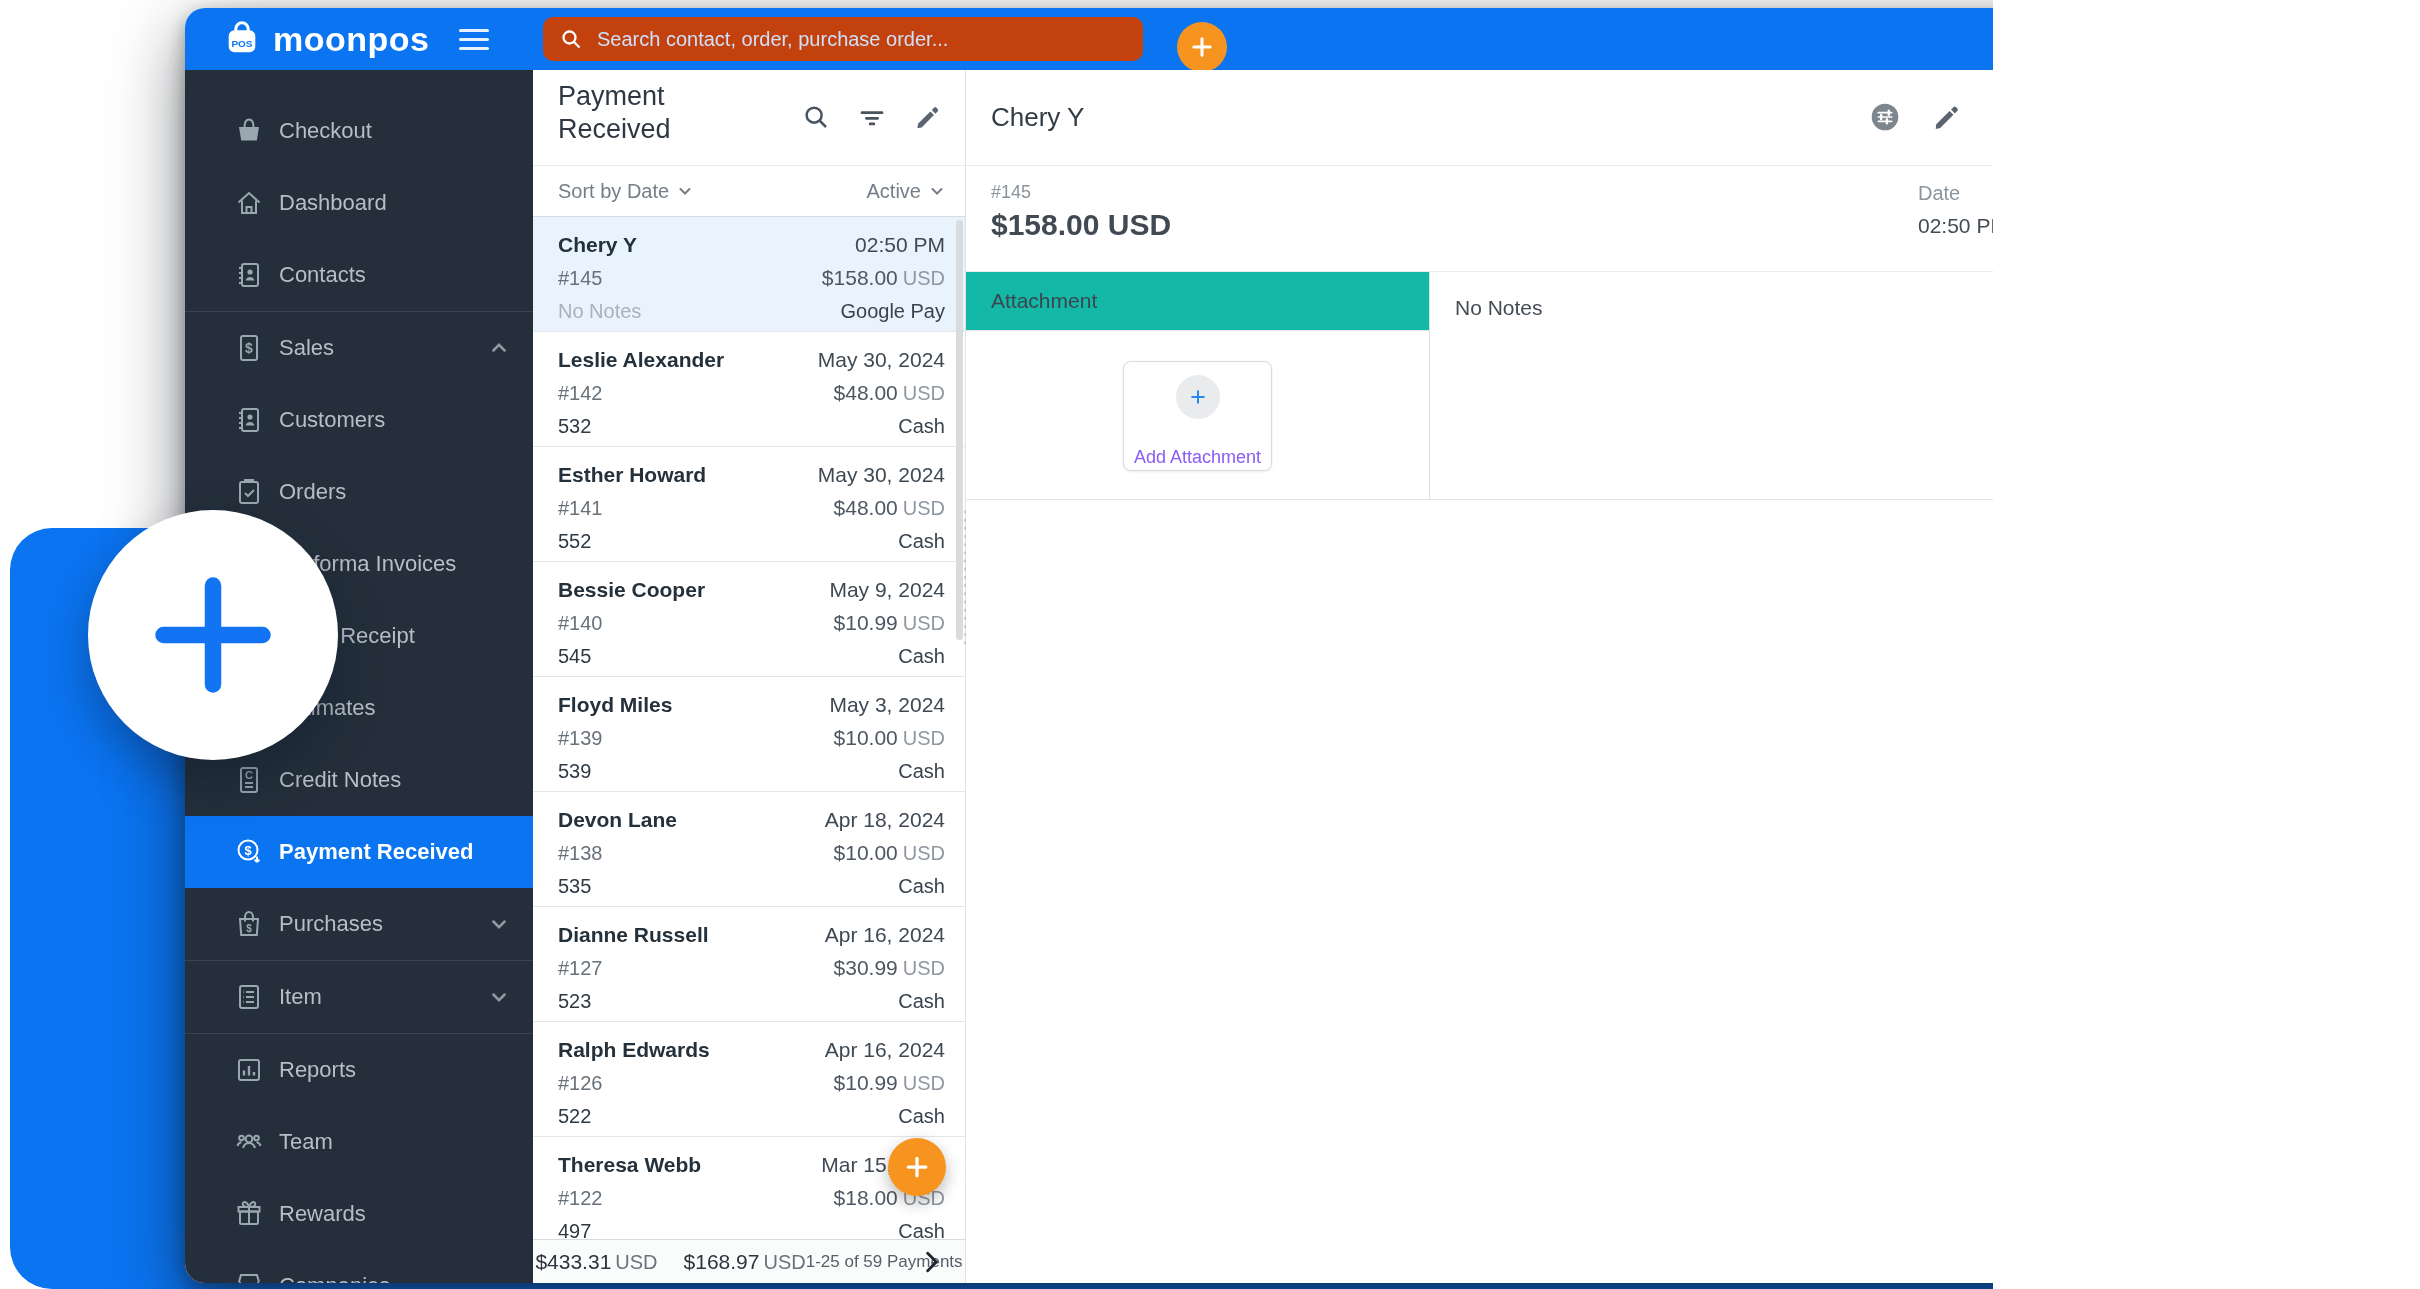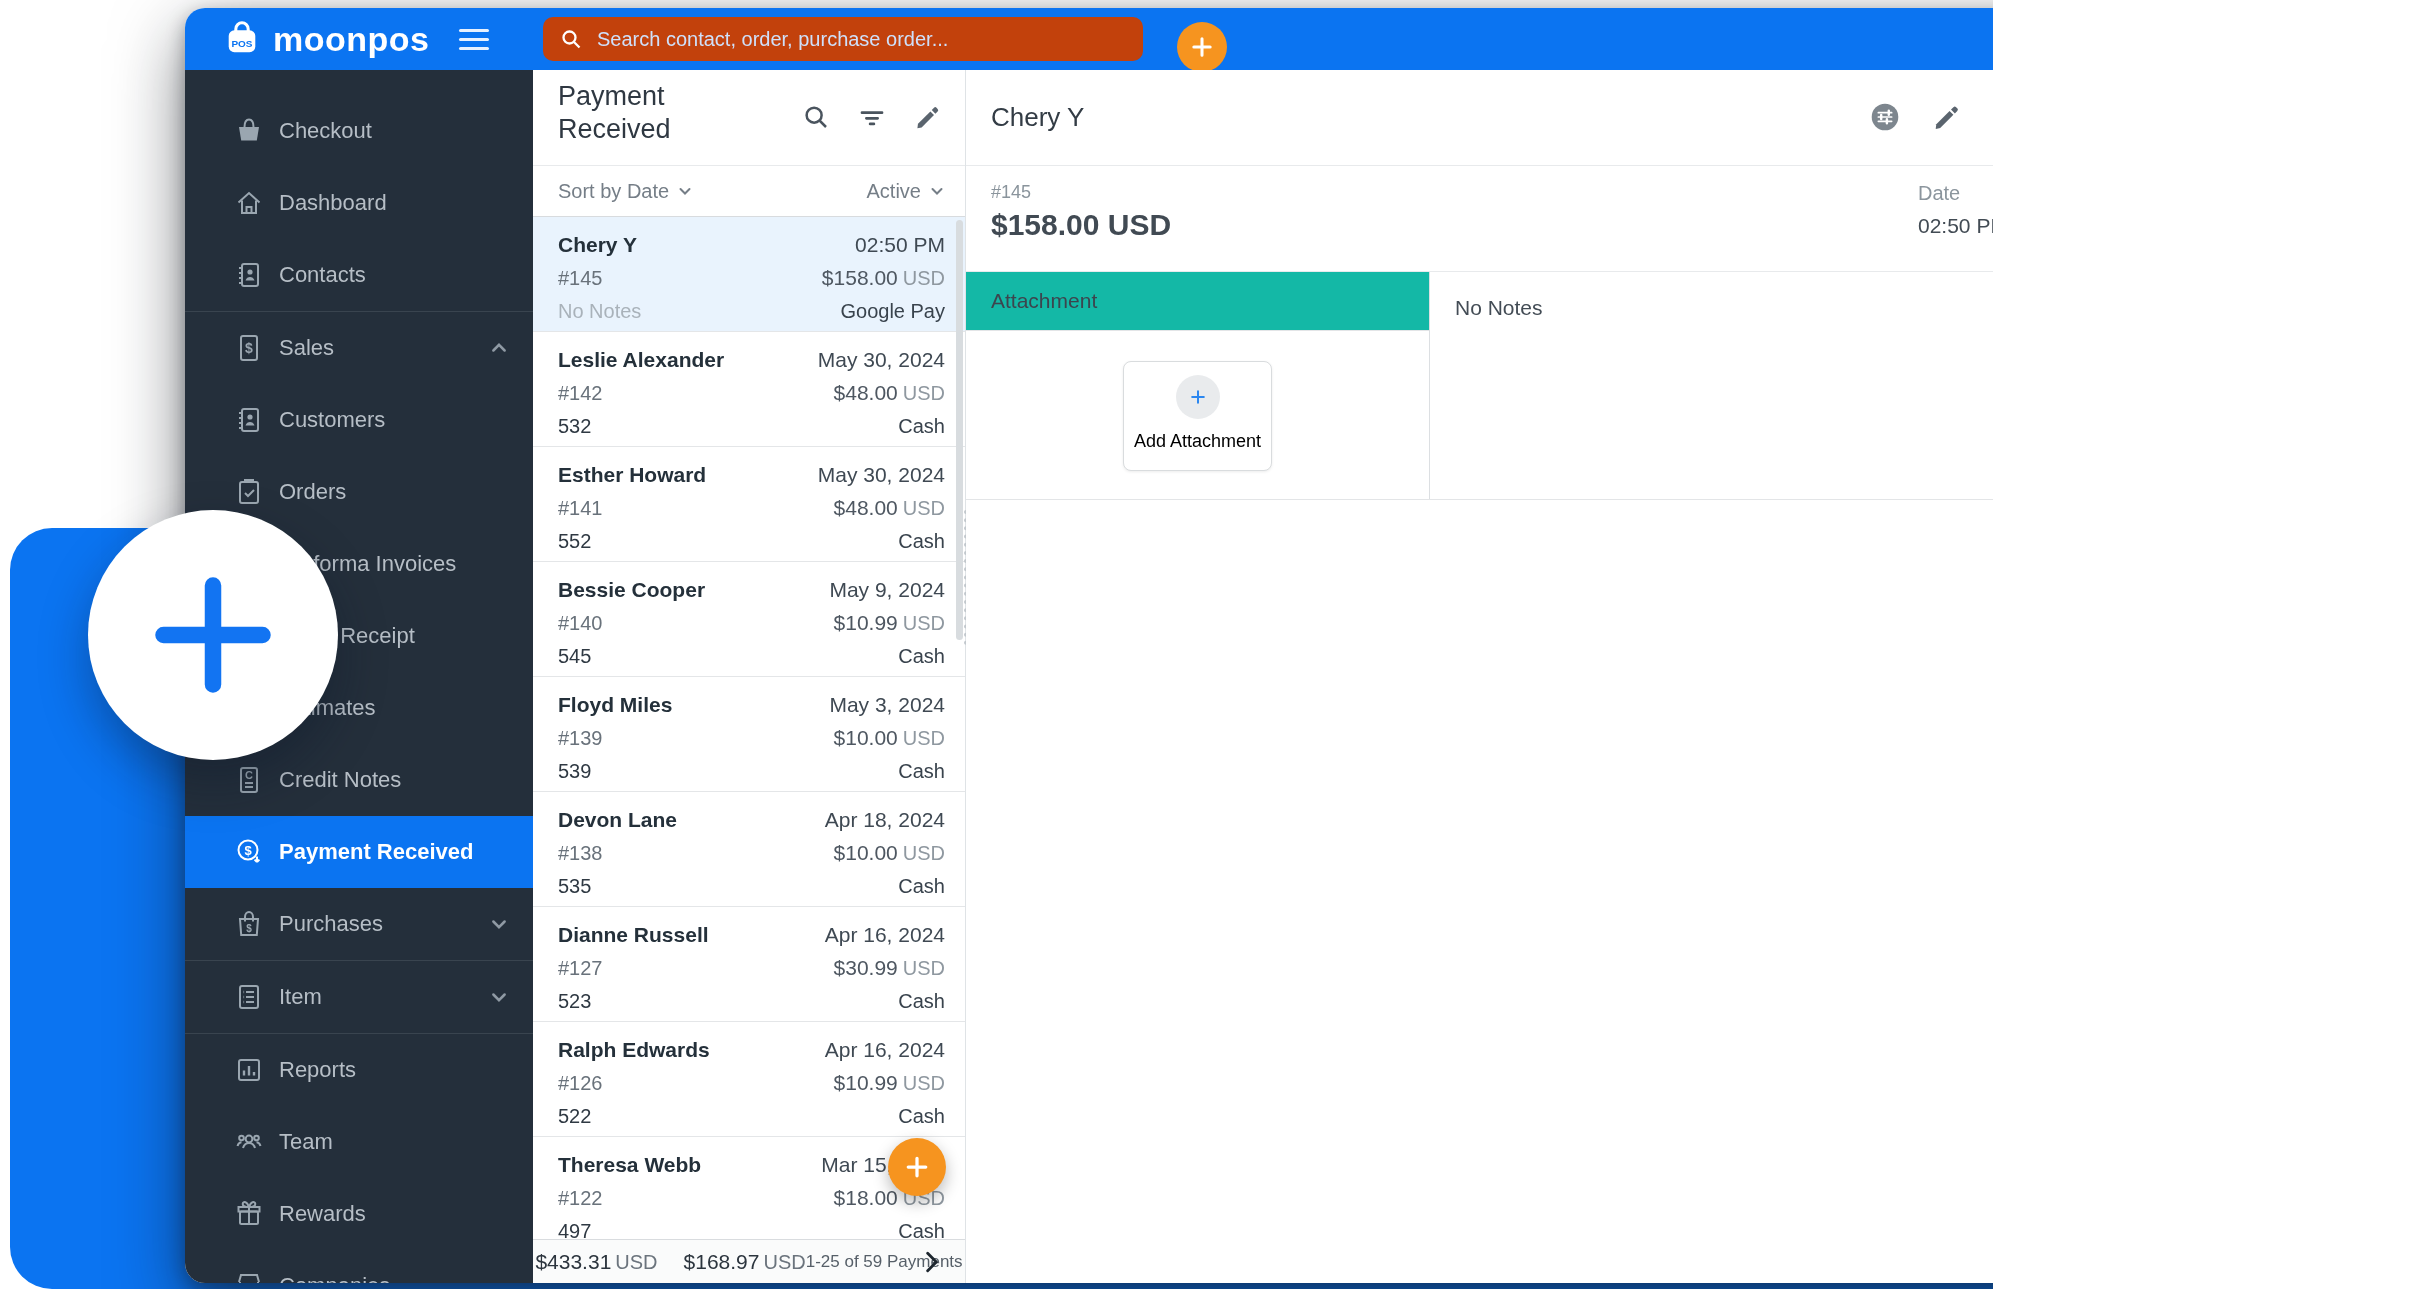--- a/index.html
+++ b/index.html
@@ -96,21 +96,21 @@
   .col-date{left:952px;}
   .col-method{left:1118px;width:200px;}
   .sections{height:227px;min-height:227px;border-bottom:1px solid #e3e5e7;display:flex;}
   .sec-attach{width:463px;min-width:463px;border-right:1px solid #dcdfe2;display:flex;flex-direction:column;}
   .sec-notes{flex:1;display:flex;flex-direction:column;}
   .sec-header{height:58px;min-height:58px;background:#14b8a6;border-bottom:1px solid #e3e5e7;display:flex;align-items:center;
               padding-left:25px;font-size:21px;color:#3c454e;font-weight:500;}
   .attach-card{margin:30px auto 0;width:147px;height:108px;border:1px solid #d9dcde;border-radius:8px;background:#fff;
                box-shadow:0 1px 3px rgba(0,0,0,.08);display:flex;flex-direction:column;align-items:center;cursor:pointer;}
   .attach-plus{margin-top:13px;width:44px;height:44px;border-radius:50%;background:#e9ebed;display:flex;align-items:center;justify-content:center;}
-  .attach-label{margin-top:12px;font-size:18px;color:#000000;}
+  .attach-label{margin-top:28px;font-size:18px;color:#8b5cf6;}
   .notes-body{padding:24px 0 0 25px;font-size:21px;color:#434c55;}
 
   
   .circle{position:absolute;background:#fff;border-radius:50%;display:flex;align-items:center;justify-content:center;z-index:50;}
   .circle-plus{left:88px;top:510px;width:250px;height:250px;box-shadow:0 22px 48px rgba(10,20,40,.35);}
   .circle-photo{left:2109px;top:82px;width:180px;height:180px;box-shadow:0 20px 44px rgba(10,20,40,.35);}
   .circle-diamond{left:2093px;top:1013px;width:200px;height:200px;box-shadow:0 20px 44px rgba(10,20,40,.4);}
 </style>
 </head>
 <body>

